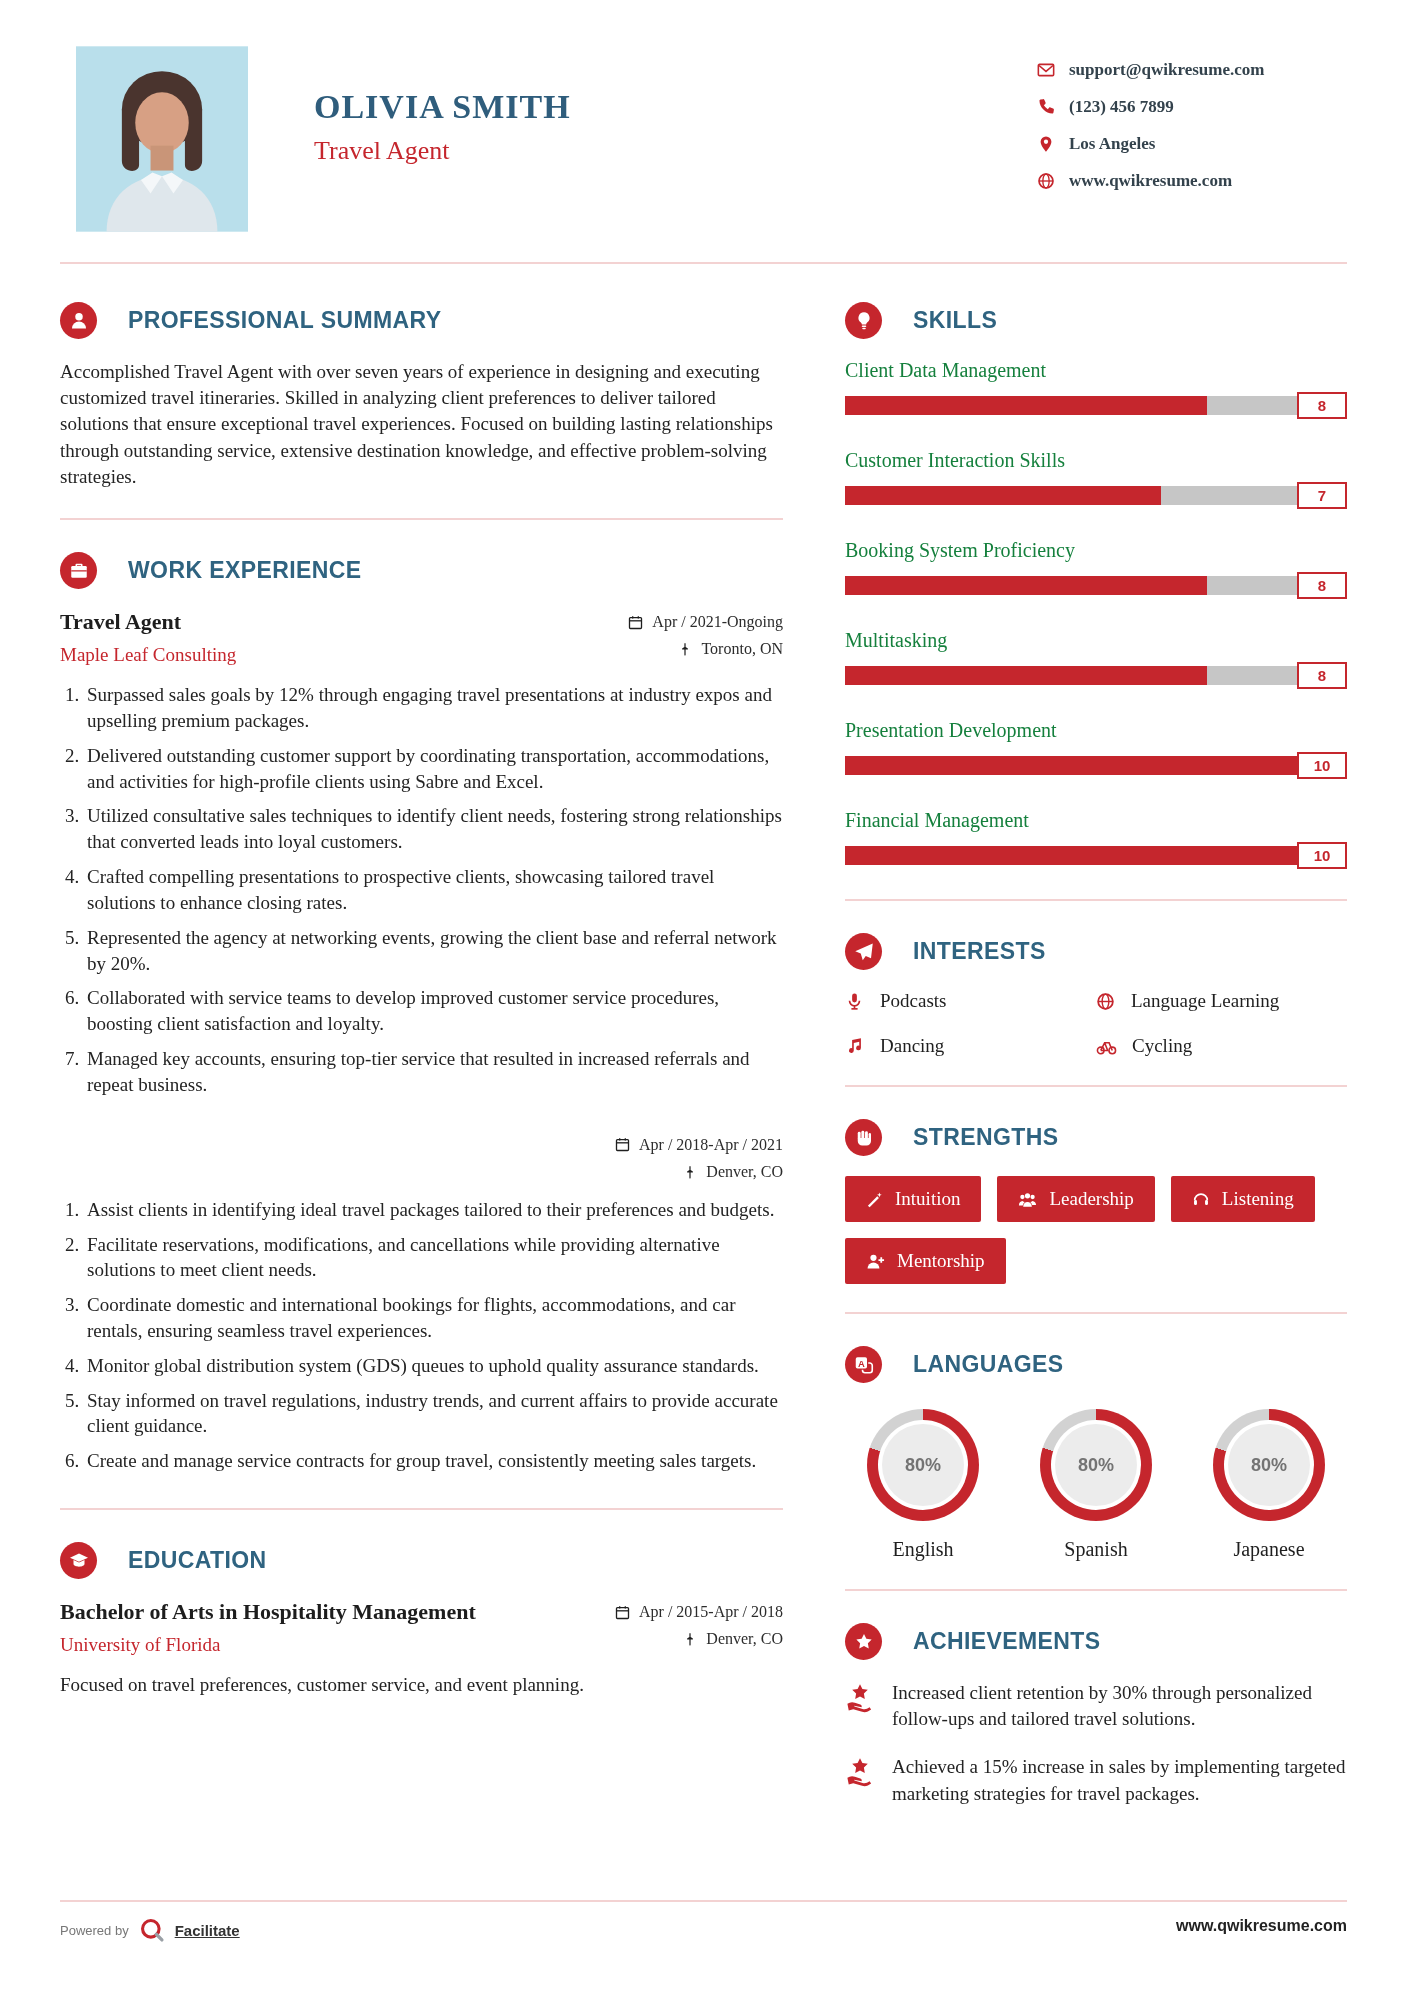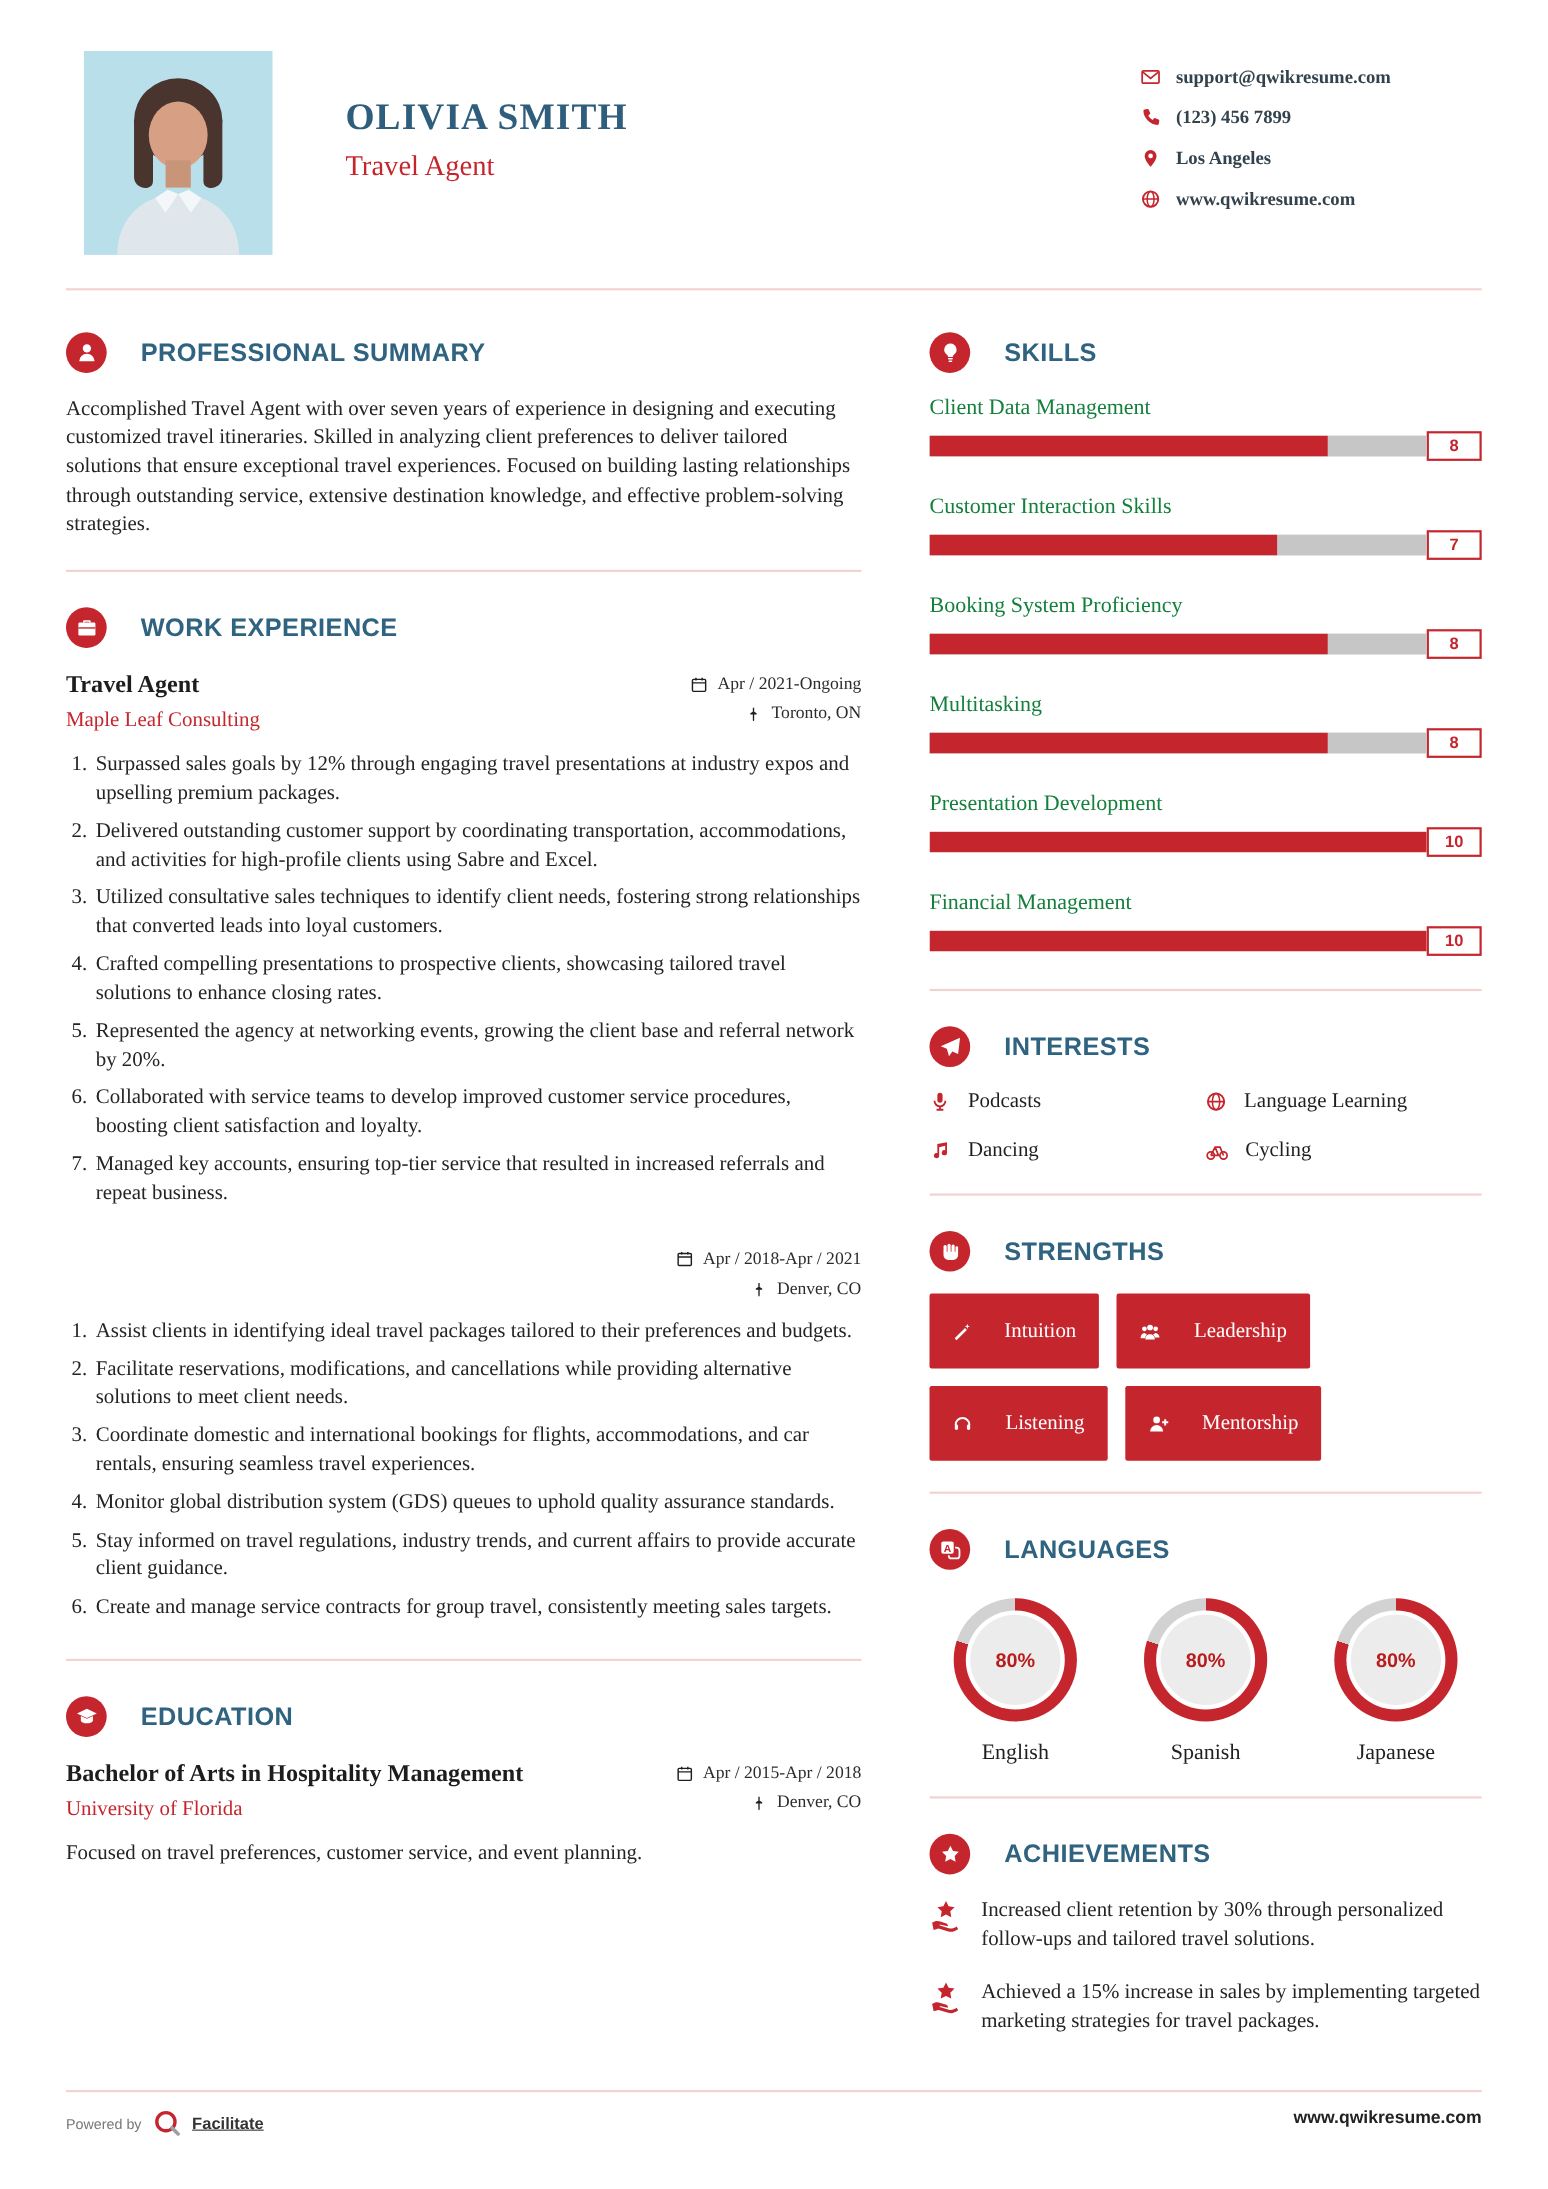--- a/index.html
+++ b/index.html
@@ -56,32 +56,32 @@
                  font-family: "Liberation Sans", sans-serif; font-size: 15px; font-weight: bold;
                  display: flex; align-items: center; justify-content: center; flex: 0 0 50px; }
 
   
   .interests-grid { display: grid; grid-template-columns: 1fr 1fr; row-gap: 23px; }
   .interest { display: flex; align-items: center; gap: 15px; font-size: 19px; color: #1f1f1f; }
   .interest .iicon { color: #c5262d; display: inline-flex; flex: 0 0 20px; }
 
   
   .strengths-row { display: flex; flex-wrap: wrap; gap: 16px; }
-  .chip { display: inline-flex; align-items: center; gap: 30px; background: #c5262d; color: #fff;
-          padding: 23px 21px; font-size: 19px; border-radius: 2px; }
+  .chip { display: inline-flex; align-items: center; gap: 12px; background: #c5262d; color: #fff;
+          padding: 12px 21px; font-size: 19px; border-radius: 2px; }
   .chip .chicon { display: inline-flex; }
 
   
   .langs-row { display: flex; justify-content: space-between; padding: 6px 22px 0 22px; }
   .lang { display: flex; flex-direction: column; align-items: center; }
   .donut { width: 112px; height: 112px; border-radius: 50%; position: relative; }
   .donut-hole { position: absolute; inset: 11px; border-radius: 50%; background: #ffffff; }
   .donut-center { position: absolute; inset: 4px; border-radius: 50%; background: #ececec;
                   display: flex; align-items: center; justify-content: center;
-                  font-family: "Liberation Sans", sans-serif; font-size: 18px; font-weight: bold; color: #b91c1c; }
+                  font-family: "Liberation Sans", sans-serif; font-size: 18px; font-weight: bold; color: #737373; }
   .lang-name { margin-top: 17px; font-size: 20px; color: #1f1f1f; }
 
   
   .achv { display: flex; align-items: flex-start; gap: 17px; margin-bottom: 22px; }
   .achv .aicon { color: #c5262d; display: inline-flex; flex: 0 0 30px; padding-top: 3px; }
   .achv p { font-size: 19px; line-height: 1.38; color: #242424; }
 
   
   .edu-desc { margin-top: 18px; font-size: 19px; color: #242424; }
 

